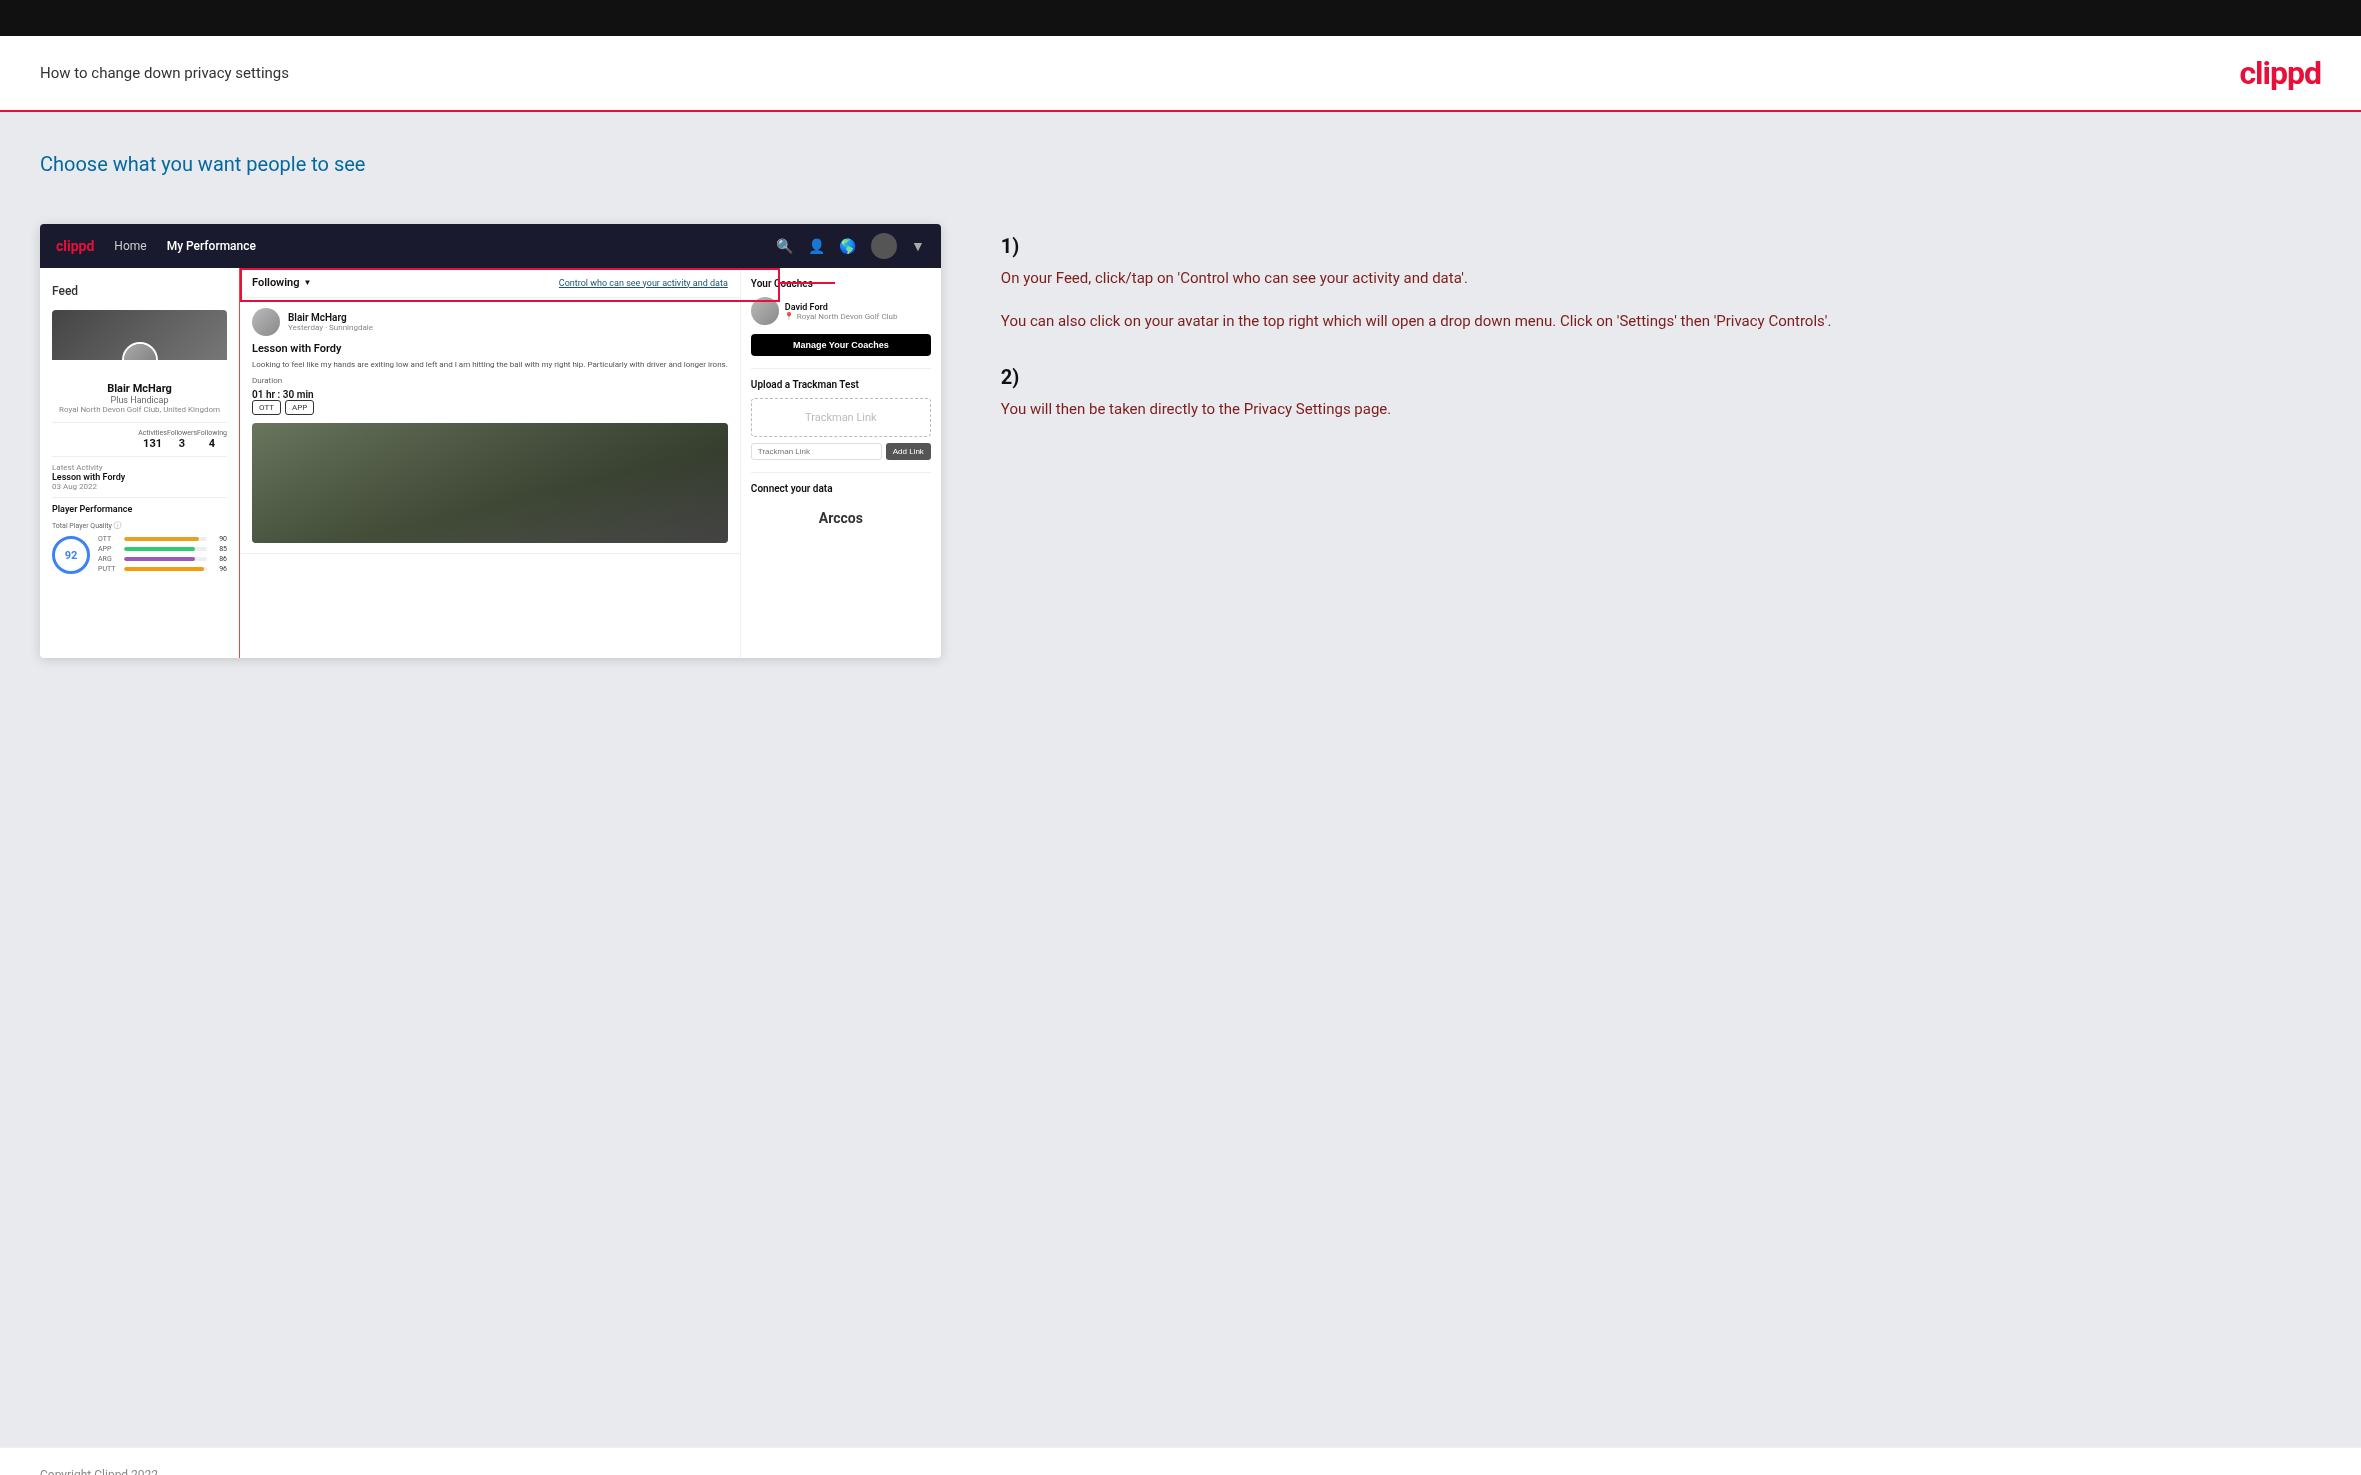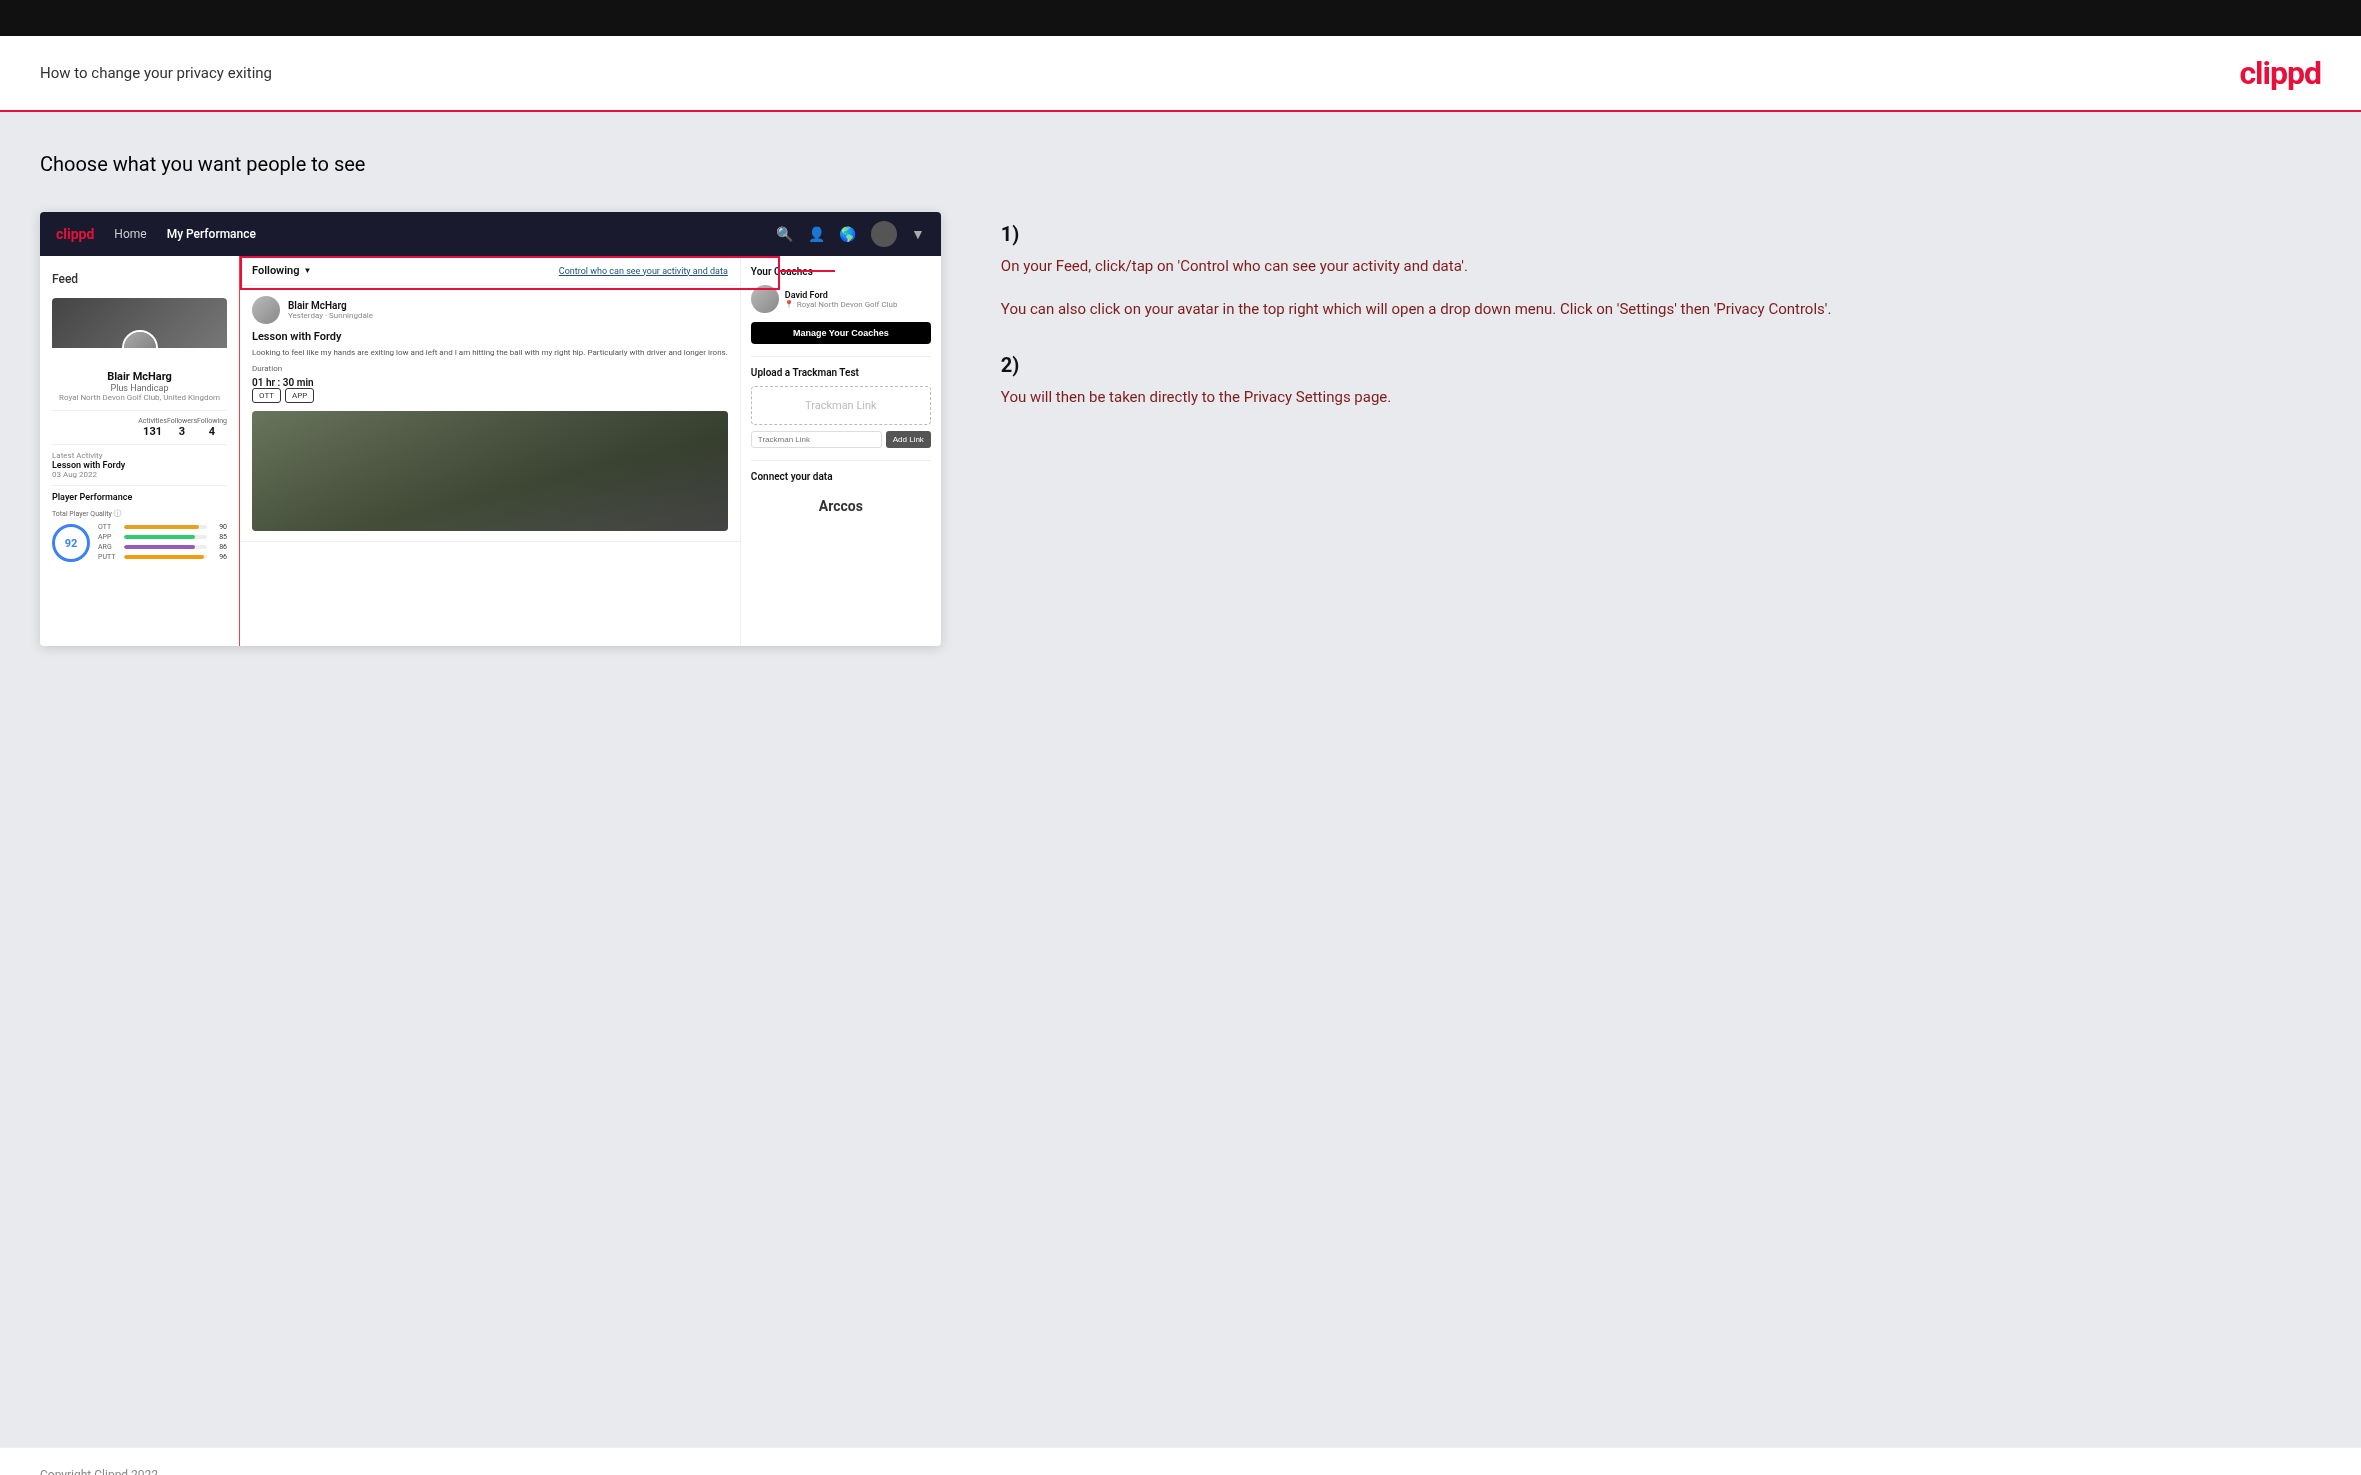--- a/index.html
+++ b/index.html
@@ -43,22 +43,22 @@
     }
 
     .page-heading {
       font-size: 28px;
       font-weight: 700;
       color: #111;
       margin-bottom: 6px;
     }
     .page-subheading {
       font-size: 20px;
-      color: #000000;
-      margin-bottom: 36px;
+      color: #0369a1;
+      margin-bottom: 48px;
     }
 
     
     .content-columns {
       display: flex;
       gap: 40px;
       align-items: flex-start;
     }
 
     
@@ -524,21 +524,21 @@
       border: 2px solid #e8103a;
       pointer-events: none;
     }
   </style>
 </head>
 <body>
 
 <div class="top-bar"></div>
 
 <div class="site-header">
-  <span class="site-header-title">How to change your privacy exiting</span>
+  <span class="site-header-title">How to change down privacy settings</span>
   <span class="clippd-logo">clippd</span>
 </div>
 
 <div class="main-content">
   <div class="page-subheading">Choose what you want people to see</div>
 
   <div class="content-columns">
 
     <div class="mockup-wrapper">
       <div class="app-mockup">

